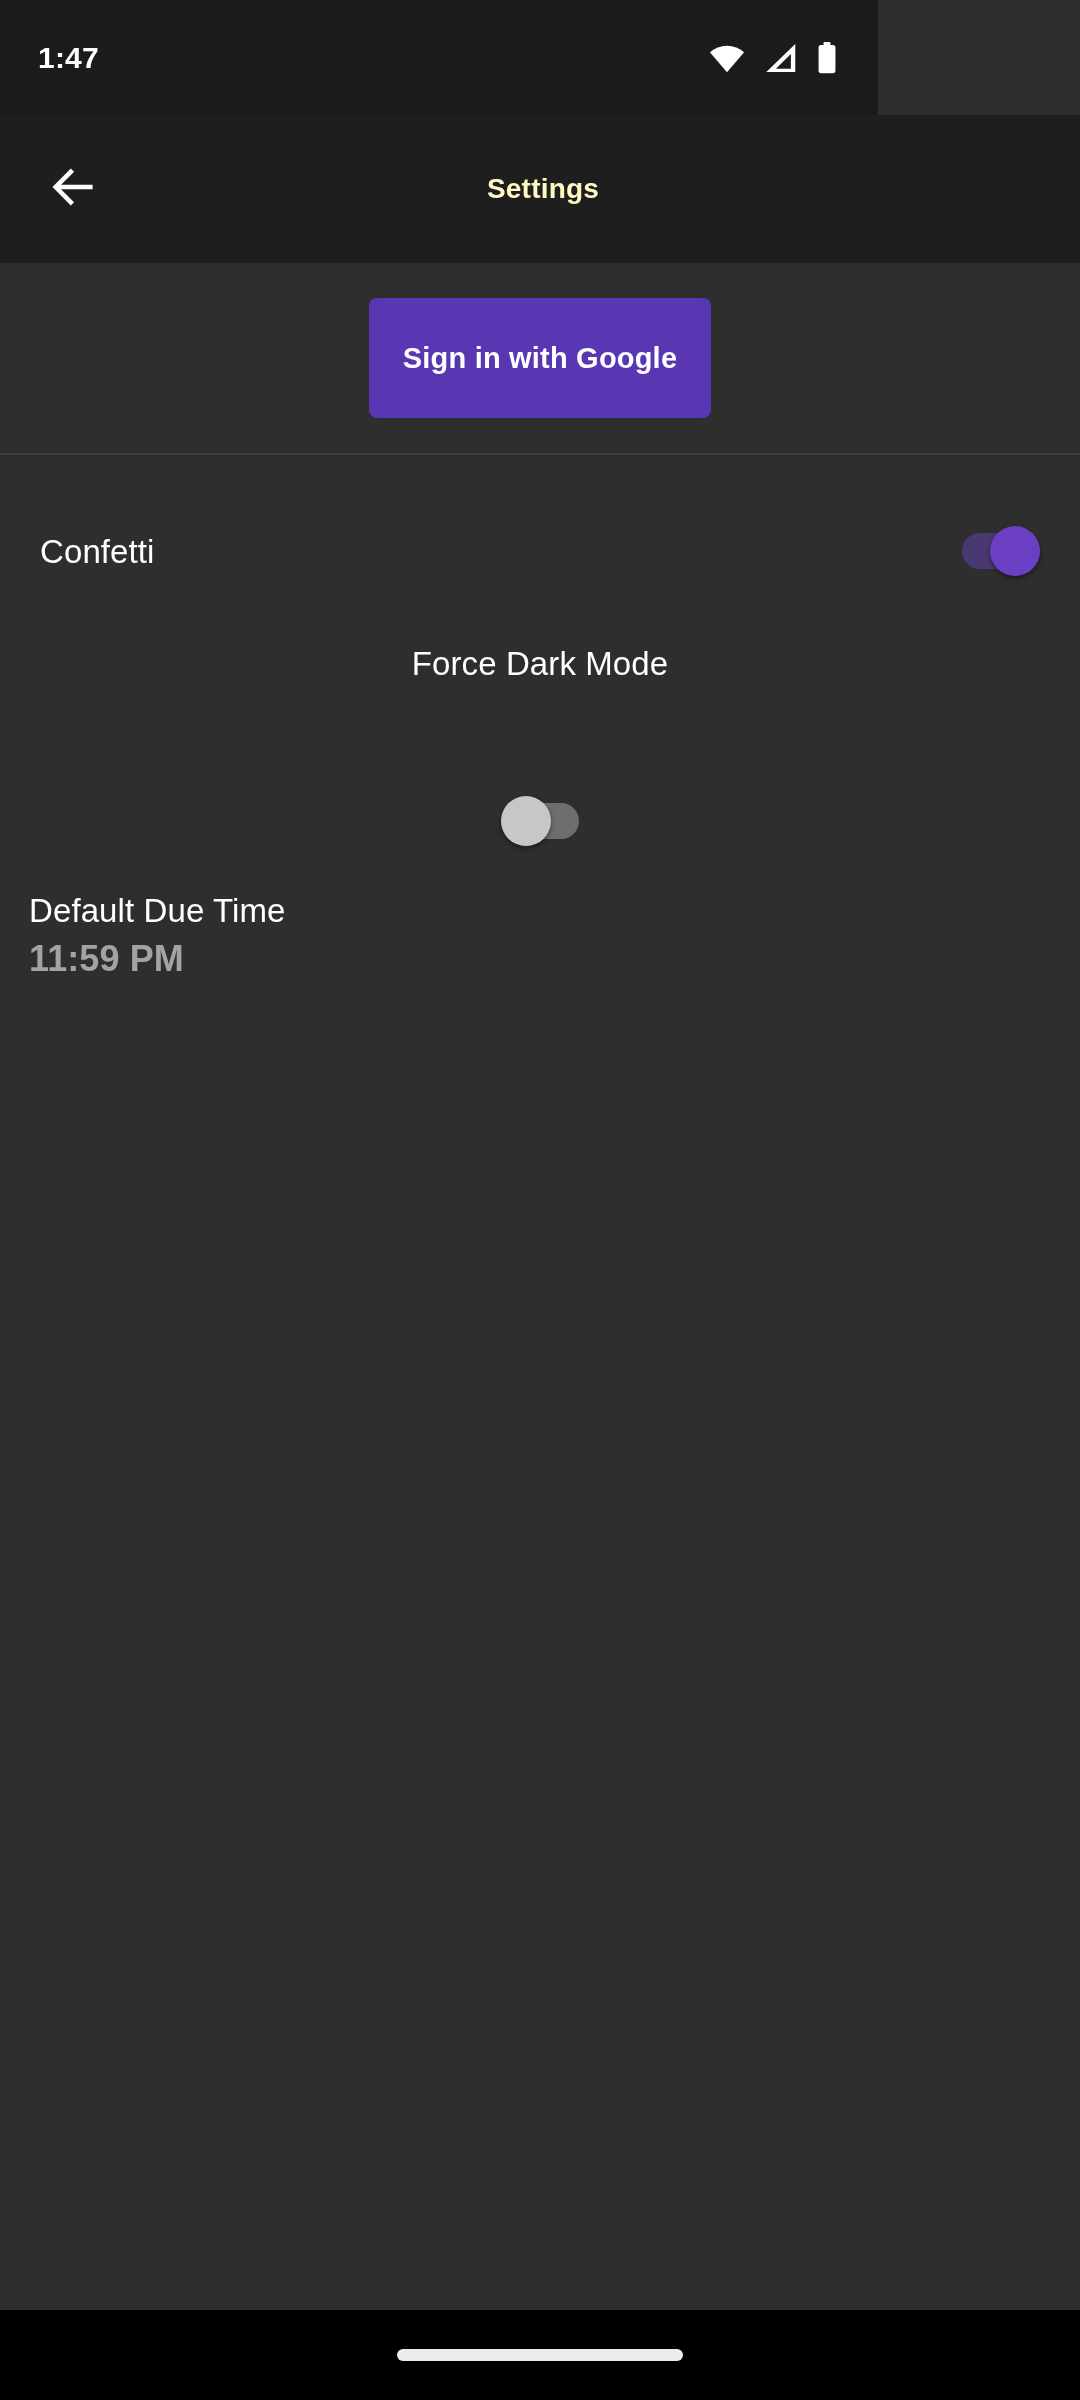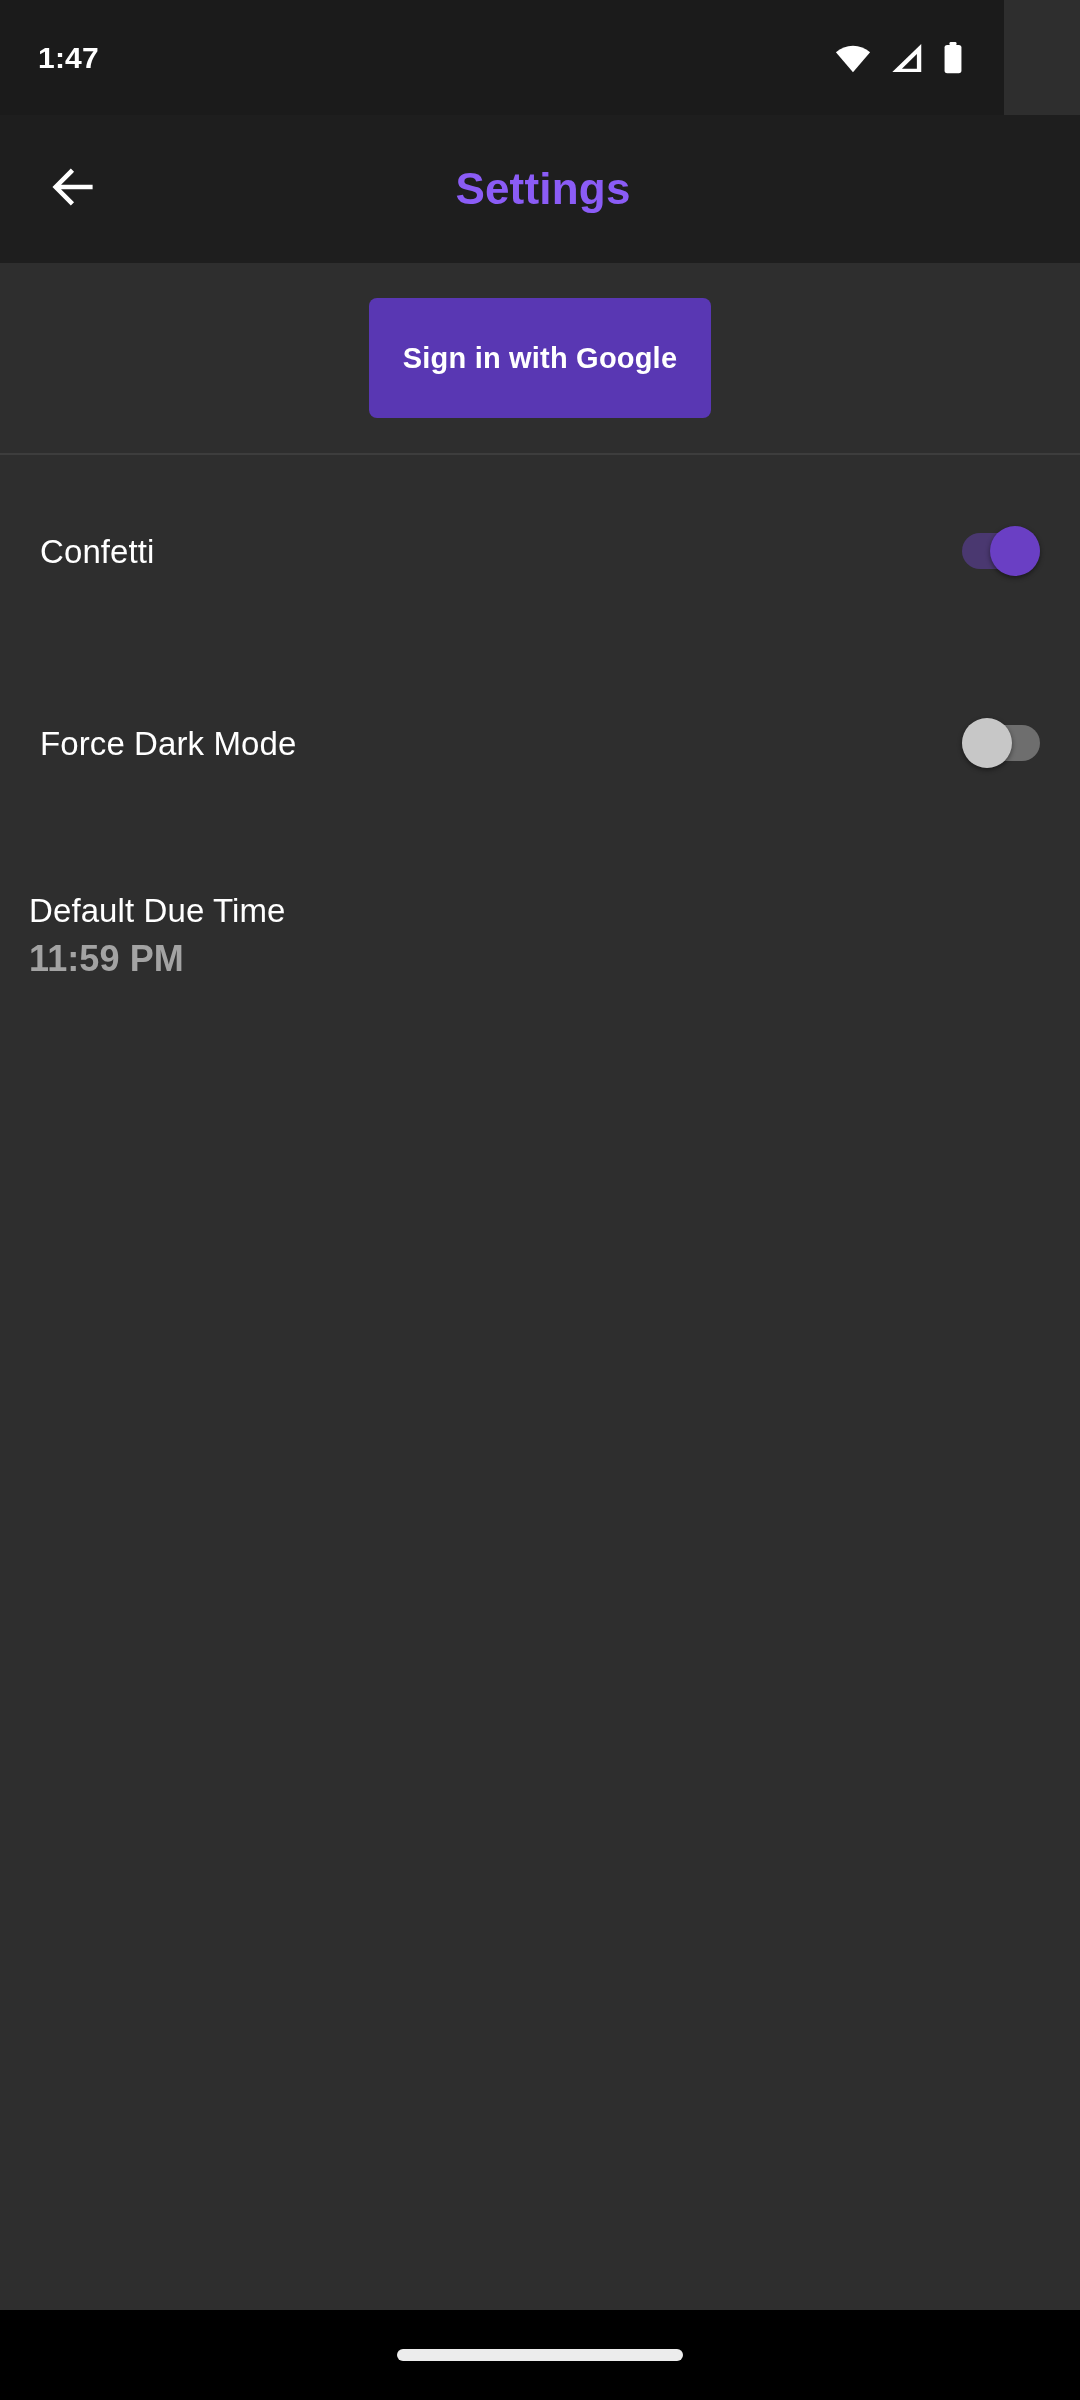--- a/index.html
+++ b/index.html
@@ -17,21 +17,21 @@
     width:1080px;
     height:2400px;
     background:#2e2e2e;
     overflow:hidden;
   }
 
   
   .status-bar {
     position:absolute;
     top:0; left:0;
-    width:1004px;
+    width:878px;
     height:115px;
     background:#1b1b1b;
     display:flex;
     align-items:center;
     justify-content:space-between;
     padding:0 40px 0 38px;
   }
   .status-clock {
     color:#ffffff;
     font-size:30px;
@@ -62,22 +62,22 @@
     display:flex;
     align-items:center;
     justify-content:center;
     border-radius:50%;
     cursor:pointer;
   }
   .app-bar-title {
     position:absolute;
     left:6px; right:0;
     text-align:center;
-    color:#8b5cf6;
-    font-size:44px;
+    color:#fef9c3;
+    font-size:28px;
     font-weight:700;
     letter-spacing:0.2px;
     pointer-events:none;
   }
 
   
   .signin-section {
     position:absolute;
     top:263px; left:0;
     width:1080px;
@@ -240,21 +240,21 @@
     <div class="list-item" style="height:192px;">
       <div class="list-item-text">
         <div class="list-item-title">Confetti</div>
       </div>
       <div class="switch on">
         <div class="switch-track"></div>
         <div class="switch-thumb"></div>
       </div>
     </div>
 
-    <div class="list-item" style="height:192px;">
+    <div class="list-item" style="height:192px;flex-direction:column;">
       <div class="list-item-text">
         <div class="list-item-title">Force Dark Mode</div>
       </div>
       <div class="switch off">
         <div class="switch-track"></div>
         <div class="switch-thumb"></div>
       </div>
     </div>
 
     <div class="list-item" style="height:192px;padding-left:29px;">

